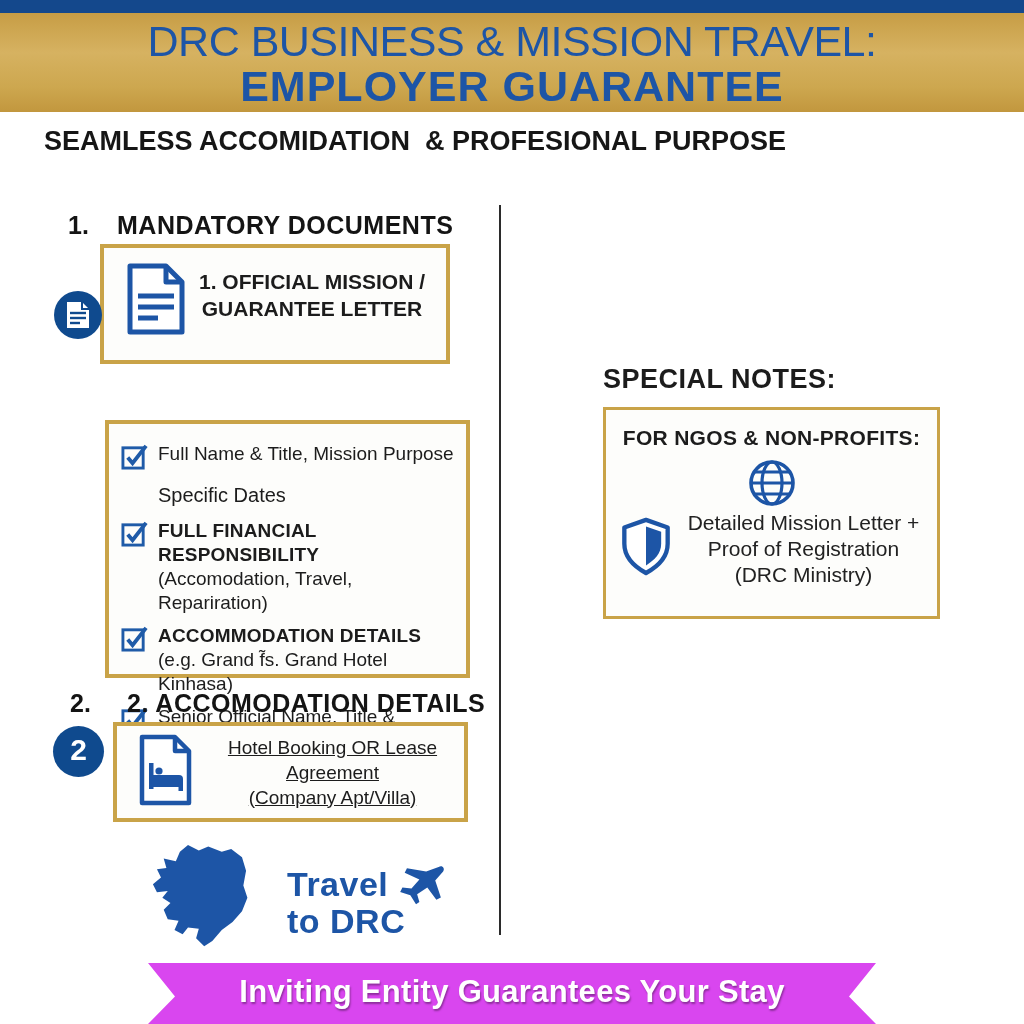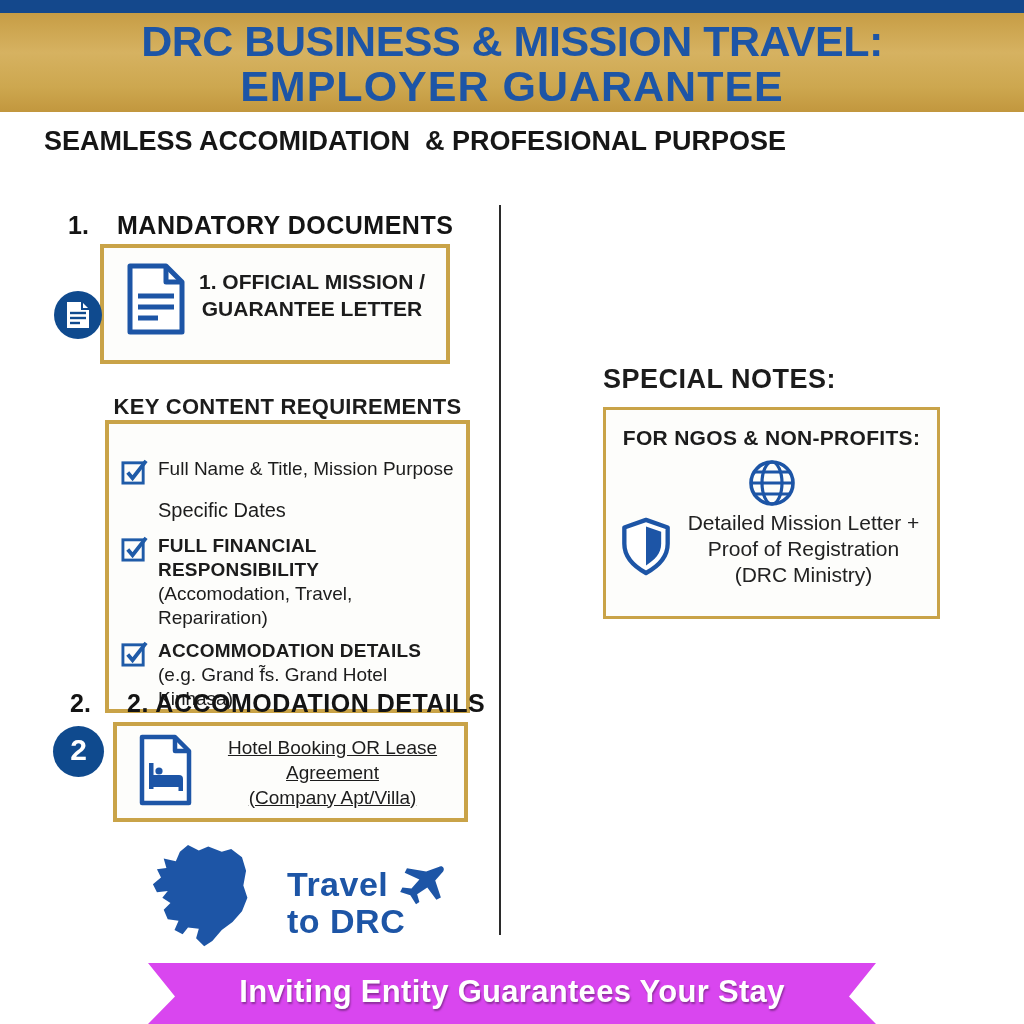--- a/index.html
+++ b/index.html
@@ -5,21 +5,21 @@
   html,body{margin:0;padding:0;background:#fff;}
   *{box-sizing:border-box;}
   .page{position:relative;width:1024px;height:1024px;overflow:hidden;
         font-family:"Liberation Sans",sans-serif;color:#1c1c1c;background:#fff;}
 
   
   .topstrip{position:absolute;left:0;top:0;width:1024px;height:13px;background:#14488c;}
   .goldband{position:absolute;left:0;top:13px;width:1024px;height:99px;
             background:linear-gradient(180deg,#c79d45 0%,#d6b261 40%,#cda74f 75%,#c2973e 100%);}
   .title1{position:absolute;left:0;top:17px;width:1024px;text-align:center;
-          font-size:43px;font-weight:bold;letter-spacing:-0.5px;color:#1d55a6;}
+          font-size:43px;font-weight:normal;letter-spacing:-0.5px;color:#1d55a6;}
   .title2{position:absolute;left:0;top:62px;width:1024px;text-align:center;
           font-size:43px;font-weight:bold;letter-spacing:1px;color:#1d55a6;}
   .subtitle{position:absolute;left:0;top:126px;width:830px;text-align:center;
             font-size:27px;font-weight:bold;letter-spacing:0;color:#161616;white-space:pre;}
 
   .divider{position:absolute;left:499px;top:205px;width:2px;height:730px;background:#2b2b2b;}
 
   
   .goldbox{position:absolute;background:#fdfdfb;border:4px solid #c9a348;}
 
@@ -31,21 +31,21 @@
   .box1 .doc{flex:0 0 64px;}
   .box1text{flex:1;text-align:center;font-size:21px;font-weight:bold;line-height:27px;padding-top:6px;}
 
   .circlebadge{position:absolute;border-radius:50%;background:#0f4a8e;display:flex;align-items:center;justify-content:center;}
   .circle1{left:54px;top:291px;width:48px;height:48px;}
   .circle2{left:53px;top:726px;width:51px;height:51px;color:#fff;font-size:30px;font-weight:bold;}
 
   .keyheading{position:absolute;left:105px;top:394px;width:365px;text-align:center;
               font-size:22px;font-weight:bold;letter-spacing:.3px;}
 
-  .box2{left:105px;top:420px;width:365px;height:293px;padding:33px 8px 0 12px;}
+  .box2{left:105px;top:420px;width:365px;height:258px;padding:18px 8px 0 12px;}
   .chkitem{display:flex;align-items:flex-start;margin-bottom:9px;}
   .chkbox{flex:0 0 27px;margin-right:10px;margin-top:1px;}
   .chktext{font-size:19px;line-height:24px;}
   .chktext .b{font-weight:bold;letter-spacing:.2px;}
   .gapline{margin:10px 0 12px 37px;font-size:20px;}
 
   
   .box3{left:113px;top:722px;width:355px;height:100px;display:flex;align-items:center;padding:0 6px 0 20px;text-decoration:underline;}
   .box3 .bedicon{flex:0 0 58px;margin-right:12px;}
   .box3text{flex:1;text-align:center;font-size:19px;line-height:25px;color:#1c1c1c;}
@@ -108,21 +108,20 @@
   <div class="circlebadge circle1">
     <svg width="26" height="30" viewBox="0 0 26 30">
       <path d="M2 2 h15 l7 7 v19 H2 Z" fill="#fff"></path>
       <path d="M17 2 v7 h7" fill="none" stroke="#0f4a8e" stroke-width="2"></path>
       <line x1="5" y1="13" x2="21" y2="13" stroke="#0f4a8e" stroke-width="2.4"></line>
       <line x1="5" y1="18" x2="21" y2="18" stroke="#0f4a8e" stroke-width="2.4"></line>
       <line x1="5" y1="23" x2="15" y2="23" stroke="#0f4a8e" stroke-width="2.4"></line>
     </svg>
   </div>
 
-  <div class="keyheading">KEY CONTENT REQUIREMENTS</div>
 
   <div class="goldbox box2">
 
     <div class="chkitem">
       <span class="chkbox">
         <svg width="27" height="27" viewBox="0 0 28 28">
             <rect x="2" y="5" width="21" height="21" fill="none" stroke="#1f5ba8" stroke-width="3"></rect>
             <path d="M7 15 l5 6 L26 3" fill="none" stroke="#1f5ba8" stroke-width="4"></path>
           </svg>
       </span>

